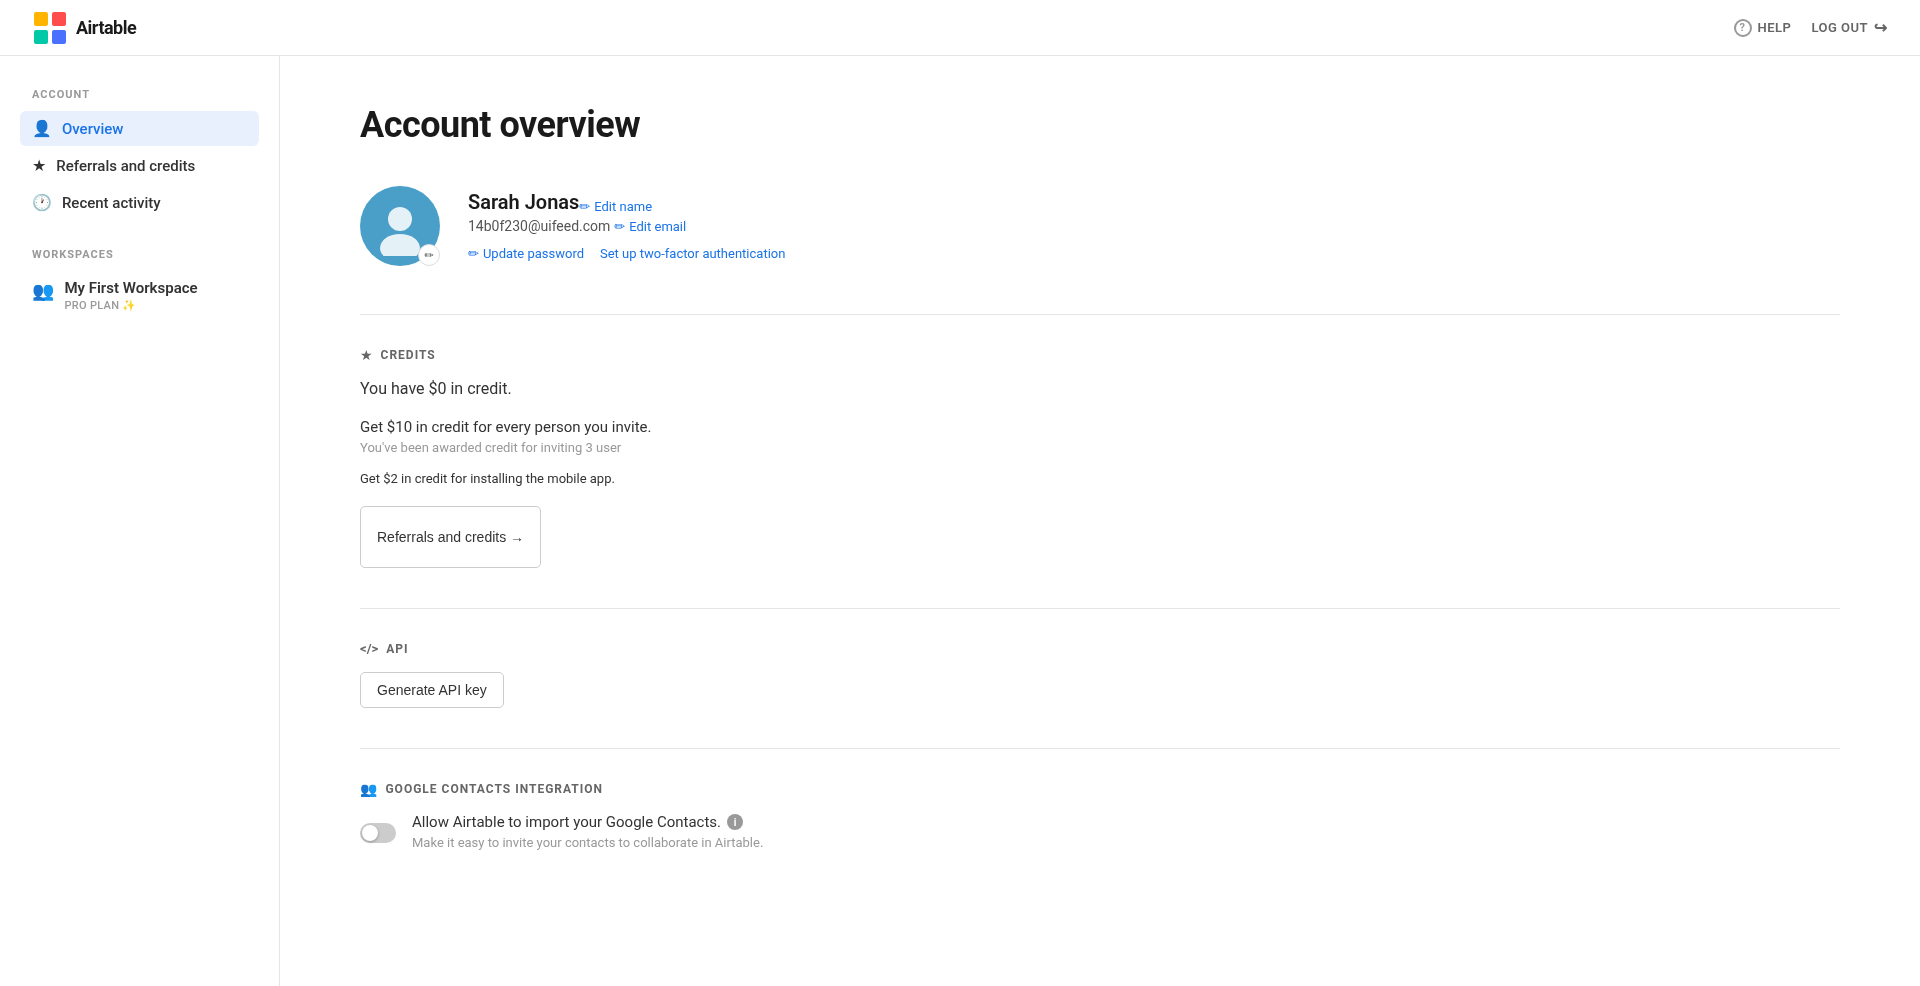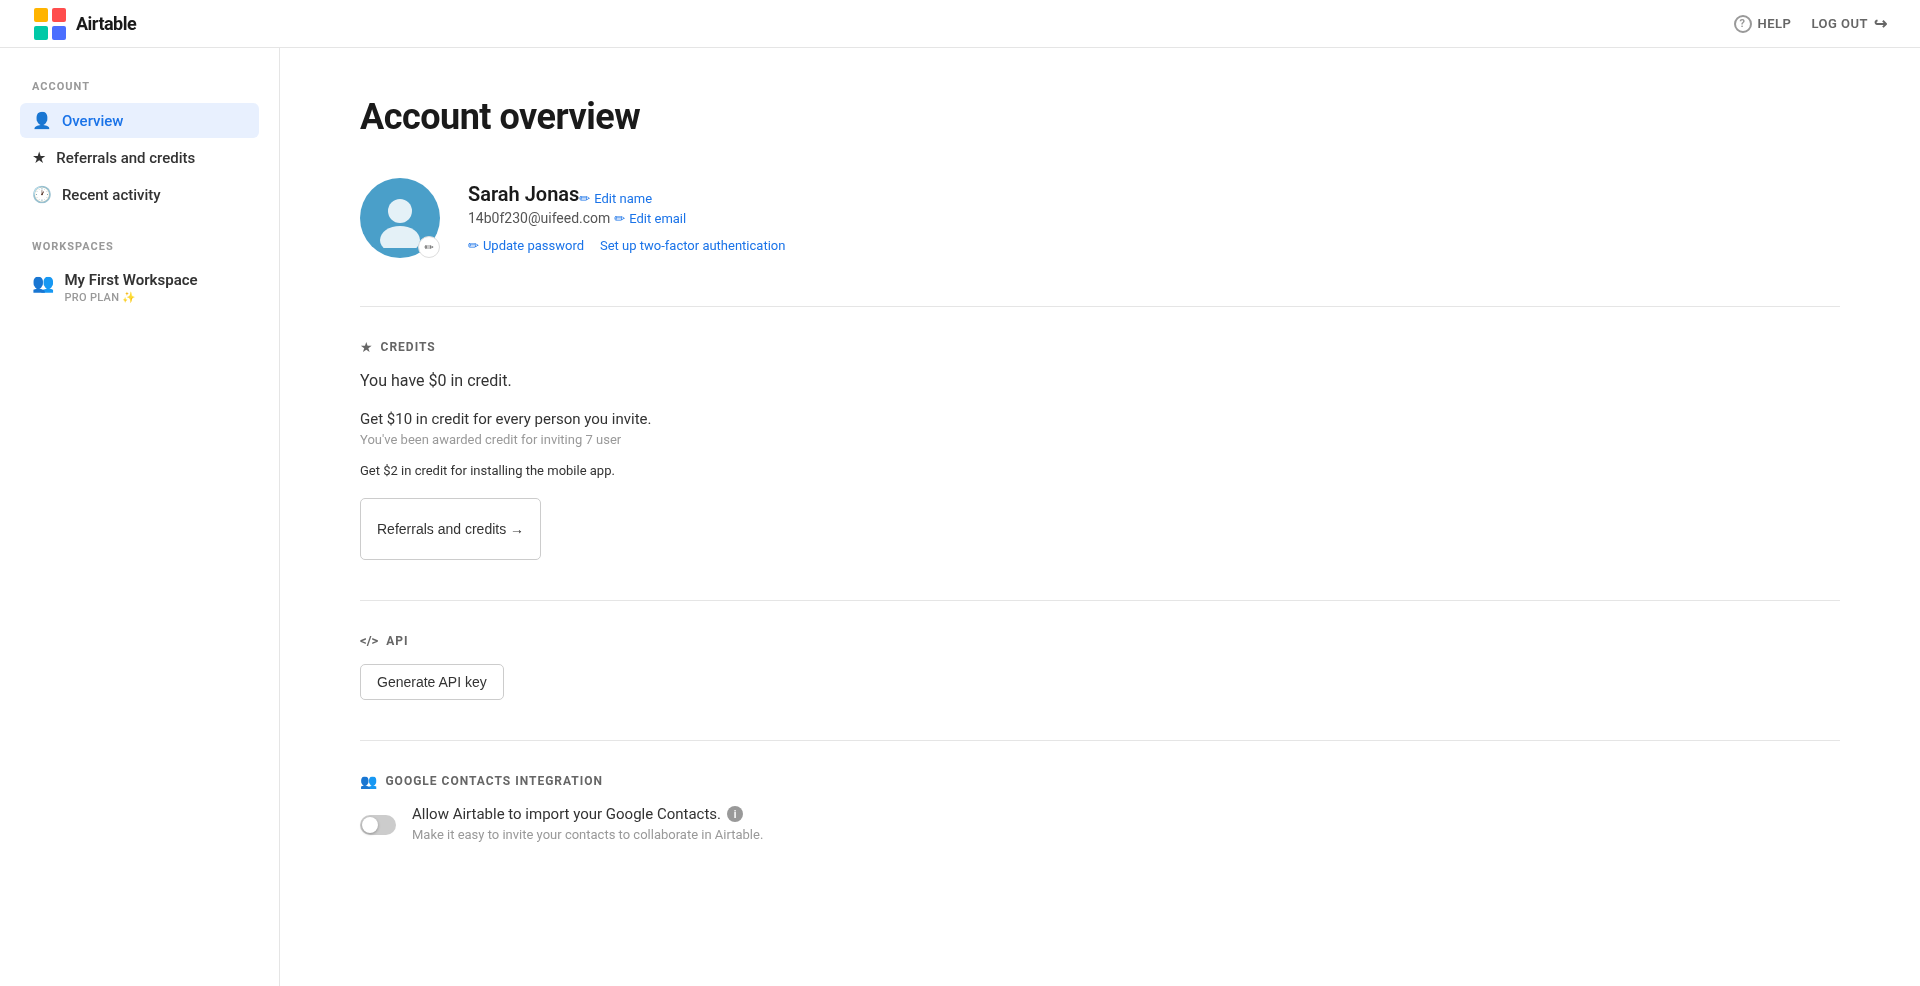--- a/index.html
+++ b/index.html
@@ -4,21 +4,21 @@
   <style>
     * { box-sizing: border-box; margin: 0; padding: 0; }
     body { font-family: -apple-system, BlinkMacSystemFont, 'Segoe UI', Roboto, sans-serif; background: #fff; color: #333; display: flex; flex-direction: column; height: 100vh; }
 
     
     .header {
       display: flex;
       align-items: center;
       justify-content: space-between;
       padding: 16px 32px;
-      height: 48px;
+      height: 56px;
       border-bottom: 1px solid #e5e5e5;
       flex-shrink: 0;
     }
     .header-logo {
       display: flex;
       align-items: center;
       gap: 8px;
     }
     .logo-icon {
       width: 36px;
@@ -484,21 +484,21 @@
 
     <div class="credits-section">
       <div class="section-header">
         <span class="section-header-icon">★</span>
         <span class="section-header-text">CREDITS</span>
       </div>
       <div class="credits-amount">You have $0 in credit.</div>
       <div class="credit-offer">
         <span>Get $10 in credit for every person you invite.</span>
       </div>
-      <div class="credit-awarded">You've been awarded credit for inviting 7 user</div>
+      <div class="credit-awarded">You've been awarded credit for inviting 3 user</div>
       <div class="credit-offer-mobile">
         <span>Get $2 in credit for installing the mobile app.</span>
       </div>
       <button class="referrals-btn">Referrals and credits →</button>
     </div>
 
     <hr class="section-divider">
 
     <div class="api-section">
       <div class="section-header">

